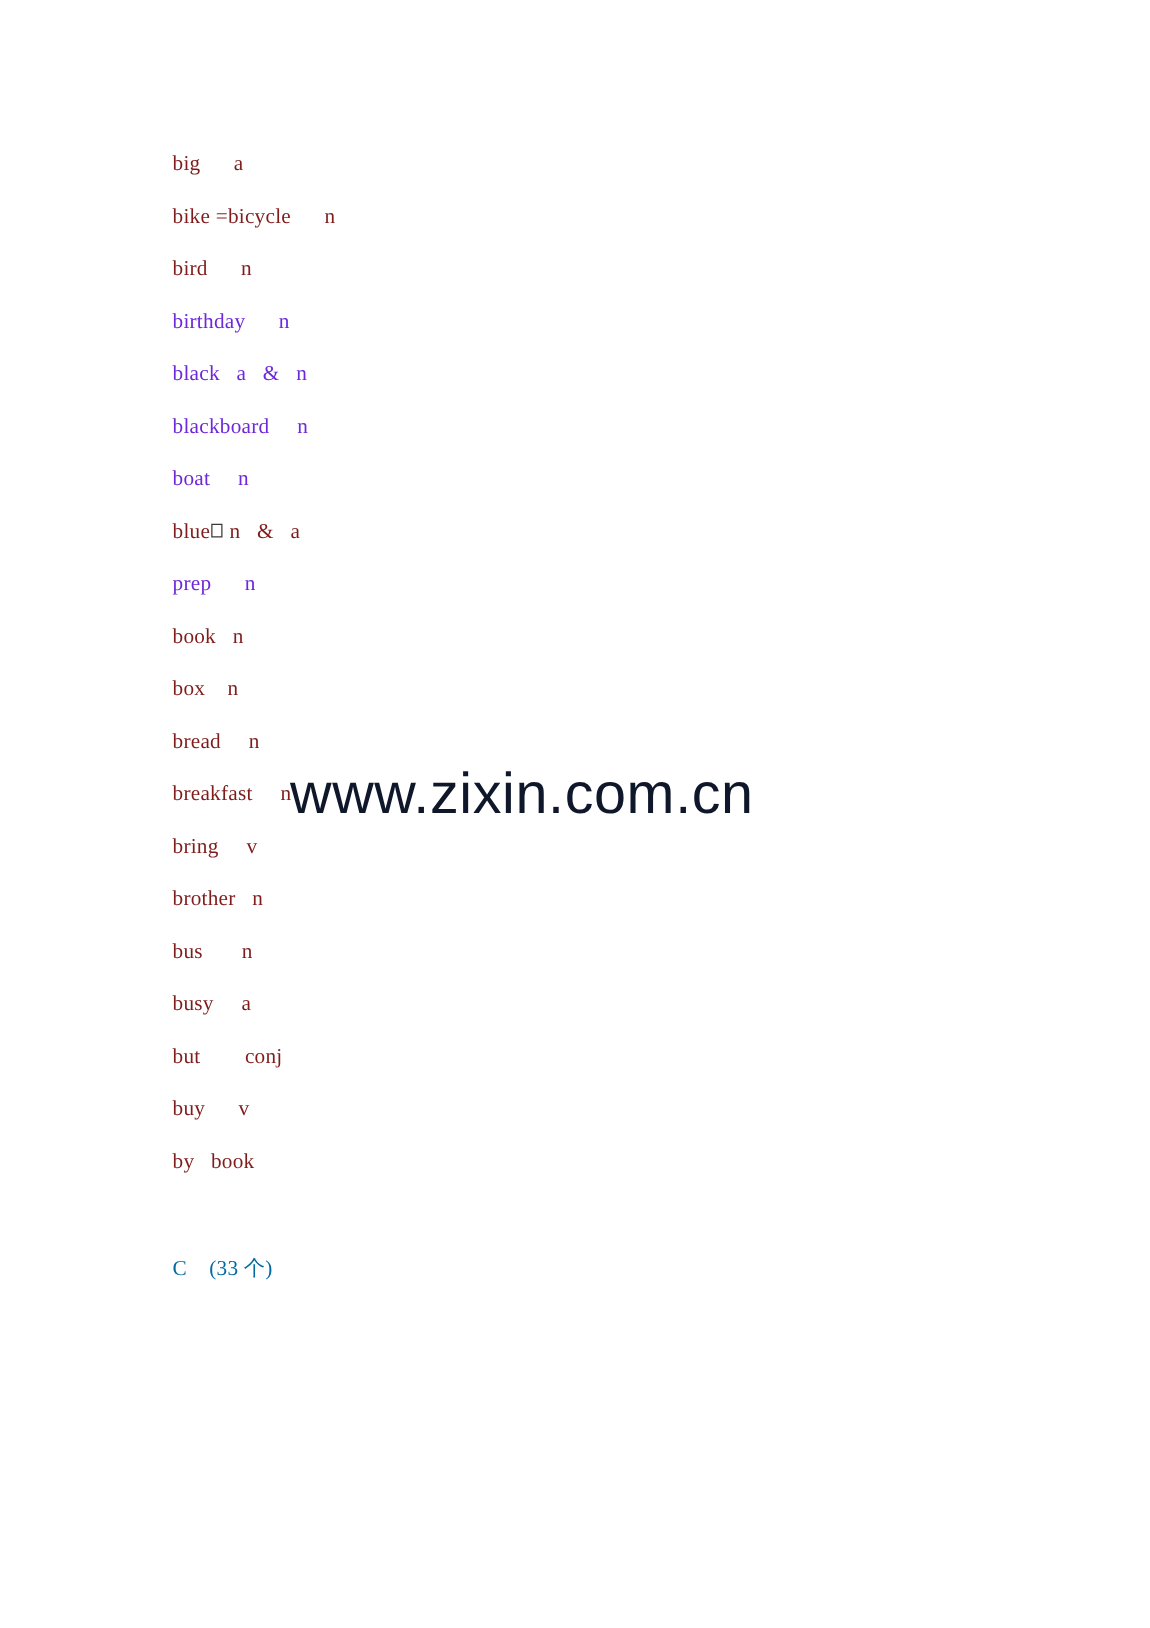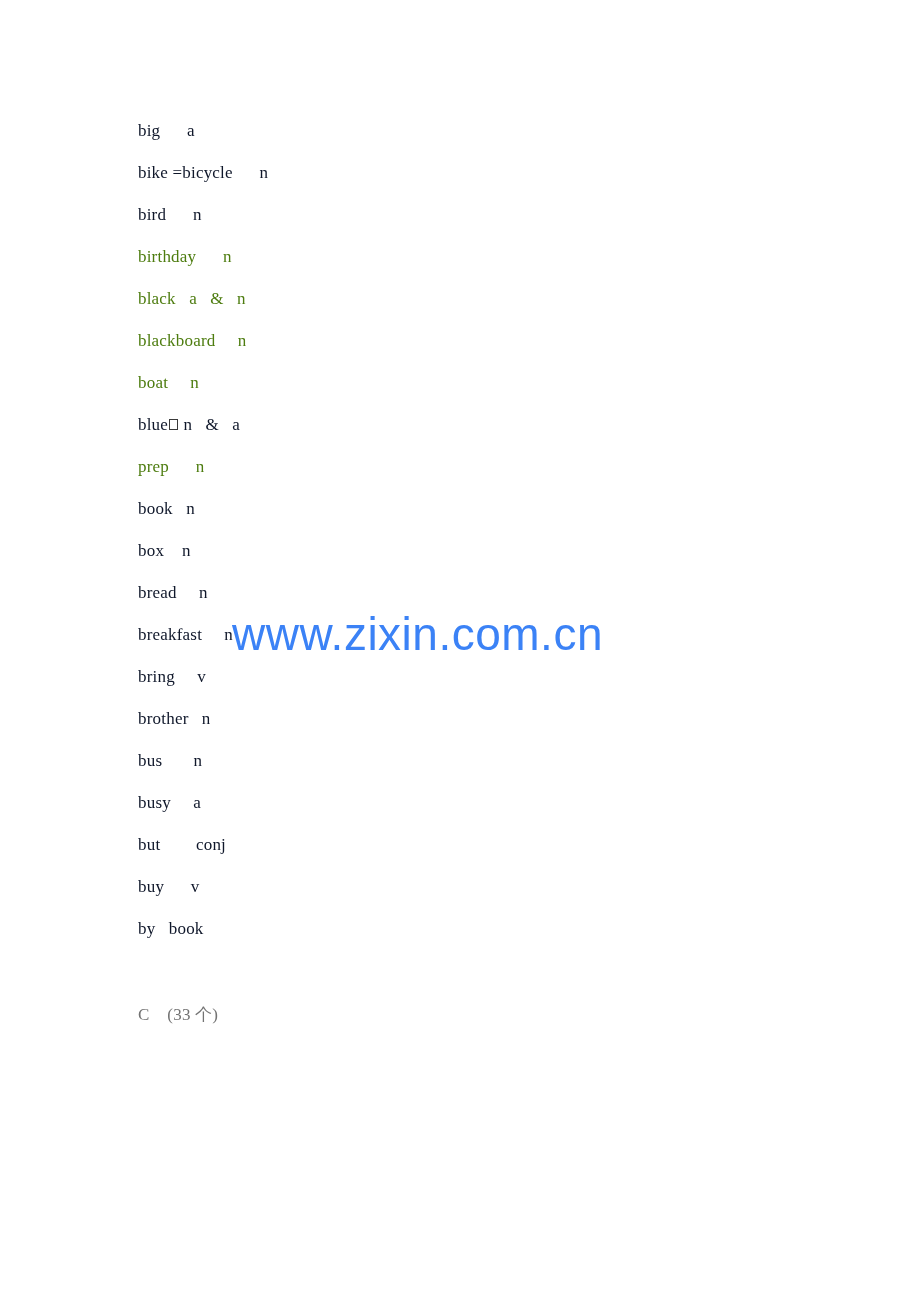--- a/index.html
+++ b/index.html
@@ -18,53 +18,53 @@
     background: #ffffff;
     overflow: hidden;
   }
   .watermark {
     position: absolute;
     left: 232px;
     top: 607px;
     font-family: "Liberation Sans", "DejaVu Sans", sans-serif;
     font-size: 46px;
     letter-spacing: 0.5px;
-    color: #3b82f6;
+    color: #0f172a;
     white-space: nowrap;
     user-select: none;
     pointer-events: none;
     z-index: 1;
     text-align: center;
   }
   .content {
     position: absolute;
     left: 138px;
     top: 122px;
     width: 700px;
     z-index: 2;
   }
   .entry {
     font-size: 17px;
     line-height: 1;
     height: 42px;
-    color: #0f172a;
+    color: #7f1d1d;
     white-space: pre;
     letter-spacing: 0.2px;
   }
   .entry.red {
-    color: #4d7c0f;
+    color: #6d28d9;
   }
   .section-gap {
     height: 44px;
   }
   .section-heading {
     font-size: 17px;
     line-height: 1;
     height: 42px;
-    color: #737373;
+    color: #0369a1;
     white-space: pre;
     letter-spacing: 0.2px;
   }
   .tofu {
     display: inline-block;
     width: 9px;
     height: 11px;
     border: 1px solid #3a3a3a;
     vertical-align: baseline;
     margin: 0 1px 0 1px;

